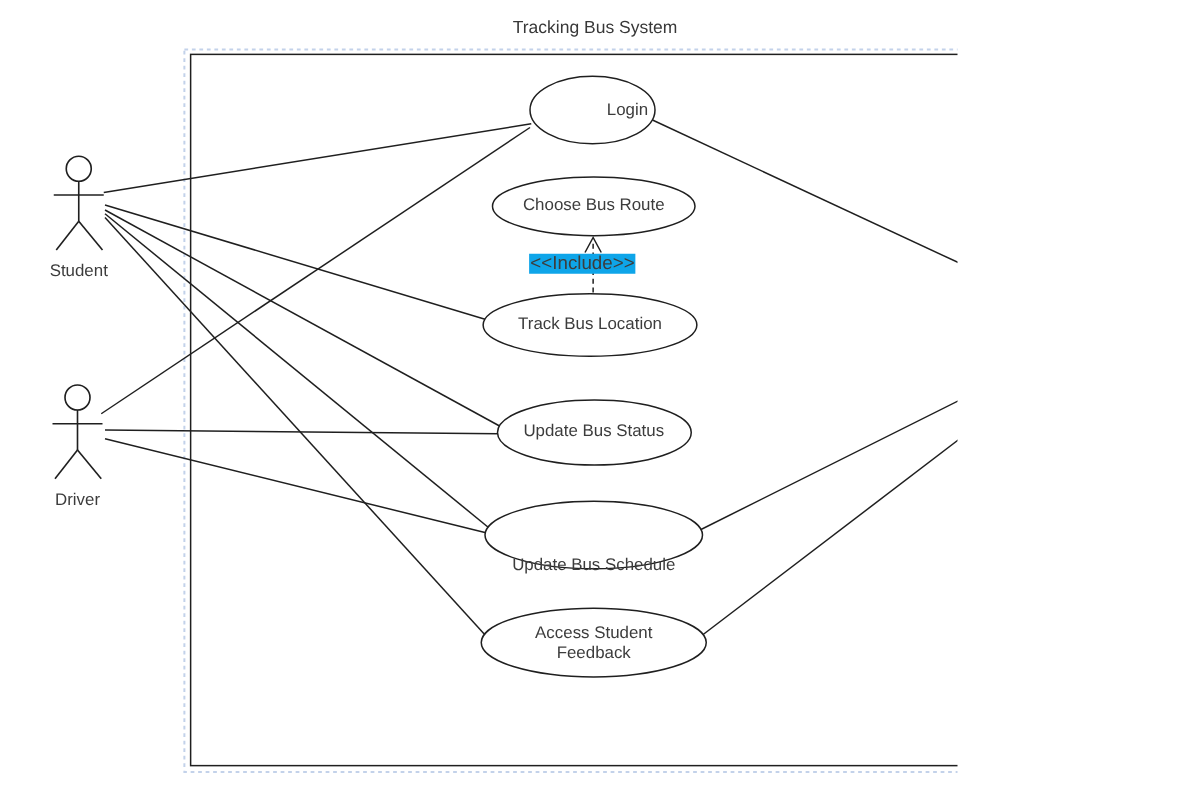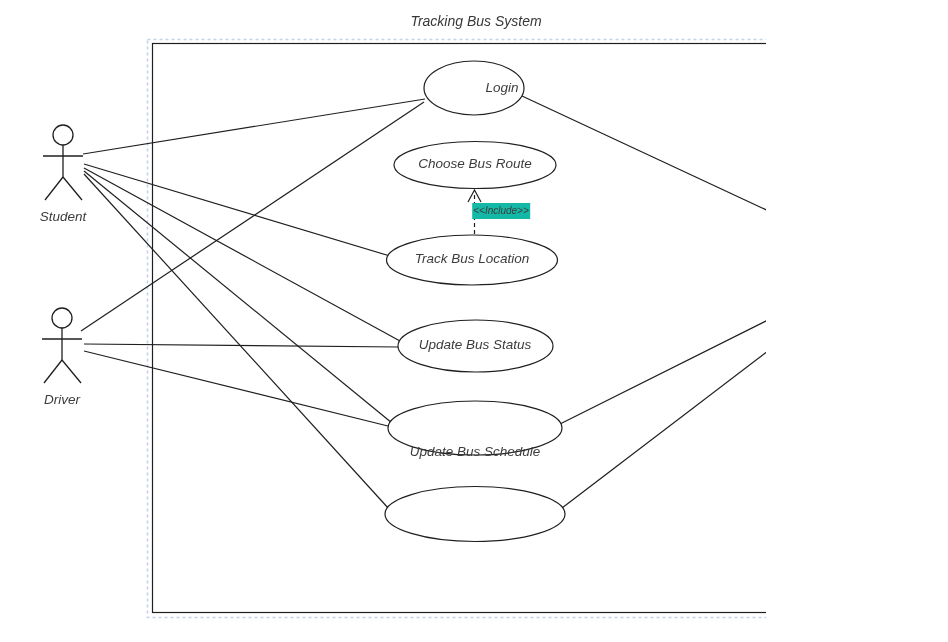--- a/index.html
+++ b/index.html
@@ -1,28 +1,28 @@
 <!DOCTYPE html>
 <html><head>
 <meta charset="utf-8">
 <style>
   html, body { margin:0; padding:0; background:#ffffff; }
   .stage {
     position:relative; width:766px; height:642px; background:#ffffff;
-    font-family:"Liberation Sans", sans-serif; overflow:hidden;font-style:italic;
+    font-family:"Liberation Sans", sans-serif; overflow:hidden;
   }
   .stage svg { position:absolute; left:0; top:0; }
   .lbl {
     position:absolute; transform:translate(-50%,-50%);
     color:#3c3c3c; font-size:13.5px; line-height:16px;
     white-space:nowrap; text-align:center; user-select:none;
   }
   .lbl.title { font-size:14px; color:#383838; }
   .lbl.wrap { white-space:normal; width:118px; }
-  .lbl.include { font-size:10px; background:#14b8a6; padding:0 1px;margin-left:35px; }
+  .lbl.include { font-size:15px; background:#0ea5e9; padding:0 1px; }
 </style>
 </head>
 <body>
 
 <div class="stage">
 
   <svg width="948" height="642" viewBox="0 0 948 642">
 
     <rect x="147.5" y="39.5" width="636" height="578" fill="none" stroke="#c3d2ea" stroke-width="1.6" stroke-dasharray="3,3"></rect>
 
@@ -82,17 +82,18 @@
   </svg>
 
   <div class="lbl title" style="left:476px; top:21px;">Tracking Bus System</div>
 
   <div class="lbl" style="left:474px; top:88px;margin-left:28px;">Login</div>
   <div class="lbl" style="left:475px; top:164px;">Choose Bus Route</div>
   <div class="lbl include" style="left:466px; top:211px;">&lt;&lt;Include&gt;&gt;</div>
   <div class="lbl" style="left:472px; top:259px;text-align:center;">Track Bus Location</div>
   <div class="lbl" style="left:475px; top:345px;">Update Bus Status</div>
   <div class="lbl" style="left:475px; top:452px;">Update Bus Schedule</div>
+  <div class="lbl wrap" style="left:475px; top:514px;">Access Student Feedback</div>
 
   <div class="lbl" style="left:63px; top:217px;">Student</div>
   <div class="lbl" style="left:62px; top:400px;">Driver</div>
   <div class="lbl" style="left:898px; top:322px;margin-top:41px;">BHEP</div>
 </div>
 
 </body></html>

